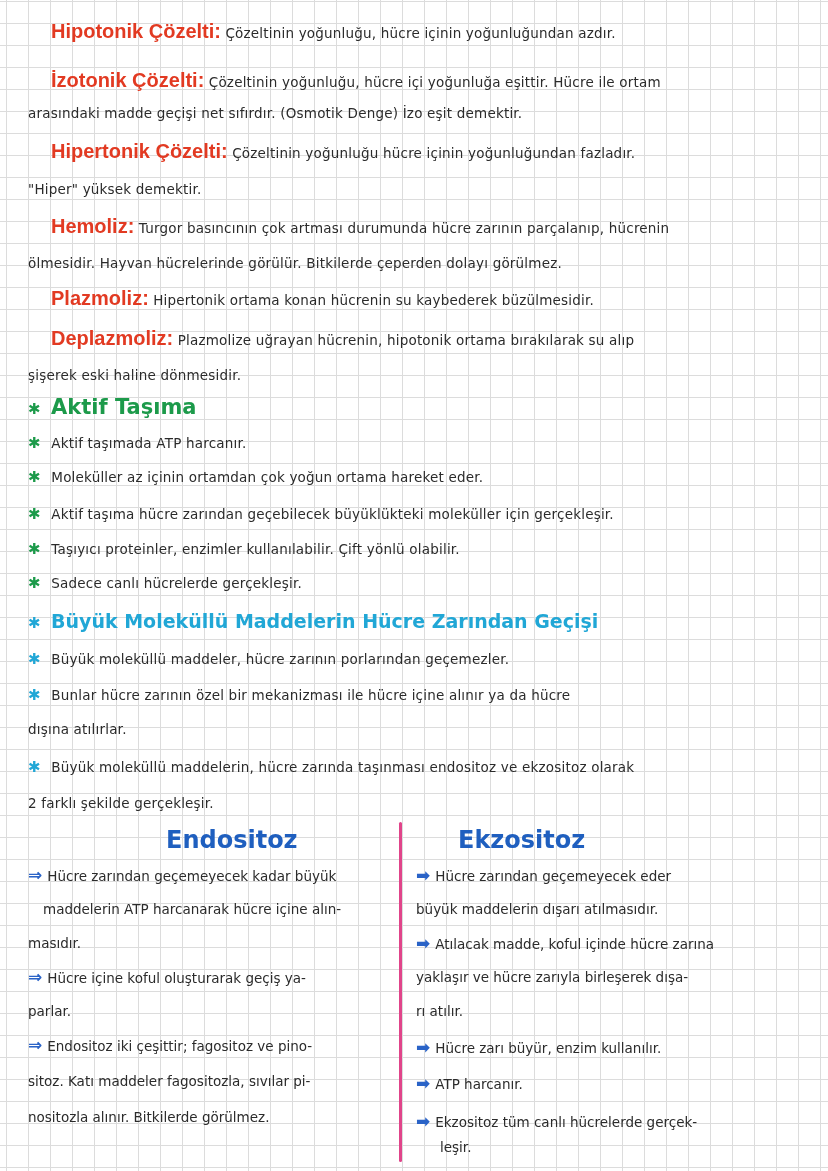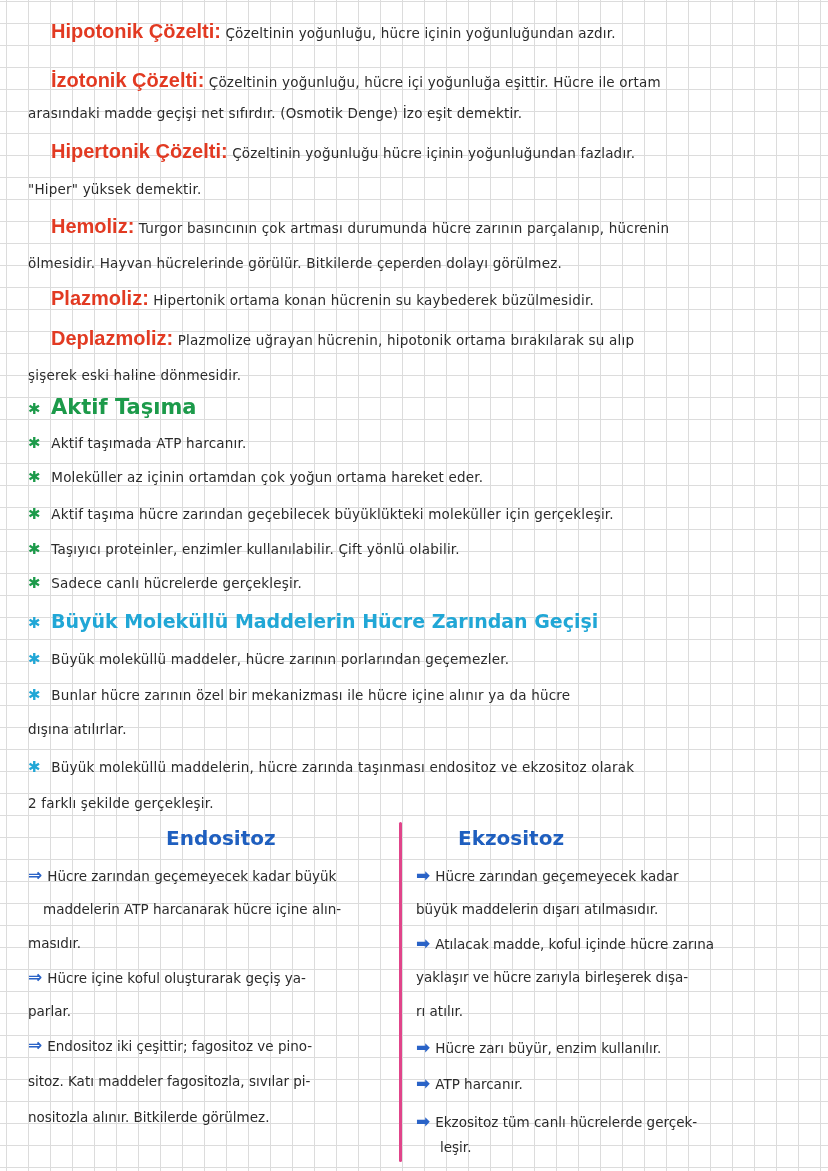--- a/index.html
+++ b/index.html
@@ -22,21 +22,21 @@
   .term {
     font-weight:bold; font-size:20px; color:#e23a22;
     font-family:Liberation Sans, sans-serif;
     padding-left:23px;
   }
   .body-txt { font-size:13.5px; color:#2b2b2b; letter-spacing:0.2px; }
   .green-h { font-weight:bold; font-size:21px; color:#1c9a4a; }
   .blue-h { font-weight:bold; font-size:19px; color:#21a7d6; }
   .bullet-green { color:#1c9a4a; font-weight:bold; font-size:15px; margin-right:6px; }
   .bullet-blue { color:#21a7d6; font-weight:bold; font-size:15px; margin-right:6px; }
-  .col-title { position:absolute; font-weight:bold; font-size:20px; color:#1f5fbf; }
+  .col-title { position:absolute; font-weight:bold; font-size:24px; color:#1f5fbf; }
   .arrow { color:#2a63c7; font-weight:bold; font-size:17px; margin-right:5px; }
   .divider {
     position:absolute; left:399px; top:822px; width:3px; height:340px;
     background:#e0448a; border-radius:2px;
   }
   .col-line { position:absolute; font-size:13.5px; line-height:22px; white-space:nowrap; color:#2b2b2b; }
 </style>
 </head>
 <body>
 
@@ -132,21 +132,21 @@
   <span class="arrow">⇒</span><span>Hücre içine koful oluşturarak geçiş ya-</span>
 </div>
 <div class="col-line" style="left:28px; top:1000px;text-align:right;">parlar.</div>
 <div class="col-line" style="left:28px; top:1034px;">
   <span class="arrow">⇒</span><span>Endositoz iki çeşittir; fagositoz ve pino-</span>
 </div>
 <div class="col-line" style="left:28px; top:1070px;">sitoz. Katı maddeler fagositozla, sıvılar pi-</div>
 <div class="col-line" style="left:28px; top:1106px;">nositozla alınır. Bitkilerde görülmez.</div>
 
 <div class="col-line" style="left:416px; top:864px;">
-  <span class="arrow">➡</span><span>Hücre zarından geçemeyecek kadar</span>
+  <span class="arrow">➡</span><span>Hücre zarından geçemeyecek eder</span>
 </div>
 <div class="col-line" style="left:416px; top:898px;">büyük maddelerin dışarı atılmasıdır.</div>
 <div class="col-line" style="left:416px; top:932px;">
   <span class="arrow">➡</span><span>Atılacak madde, koful içinde hücre zarına</span>
 </div>
 <div class="col-line" style="left:416px; top:966px;">yaklaşır ve hücre zarıyla birleşerek dışa-</div>
 <div class="col-line" style="left:416px; top:1000px;">rı atılır.</div>
 <div class="col-line" style="left:416px; top:1036px;">
   <span class="arrow">➡</span><span>Hücre zarı büyür, enzim kullanılır.</span>
 </div>

